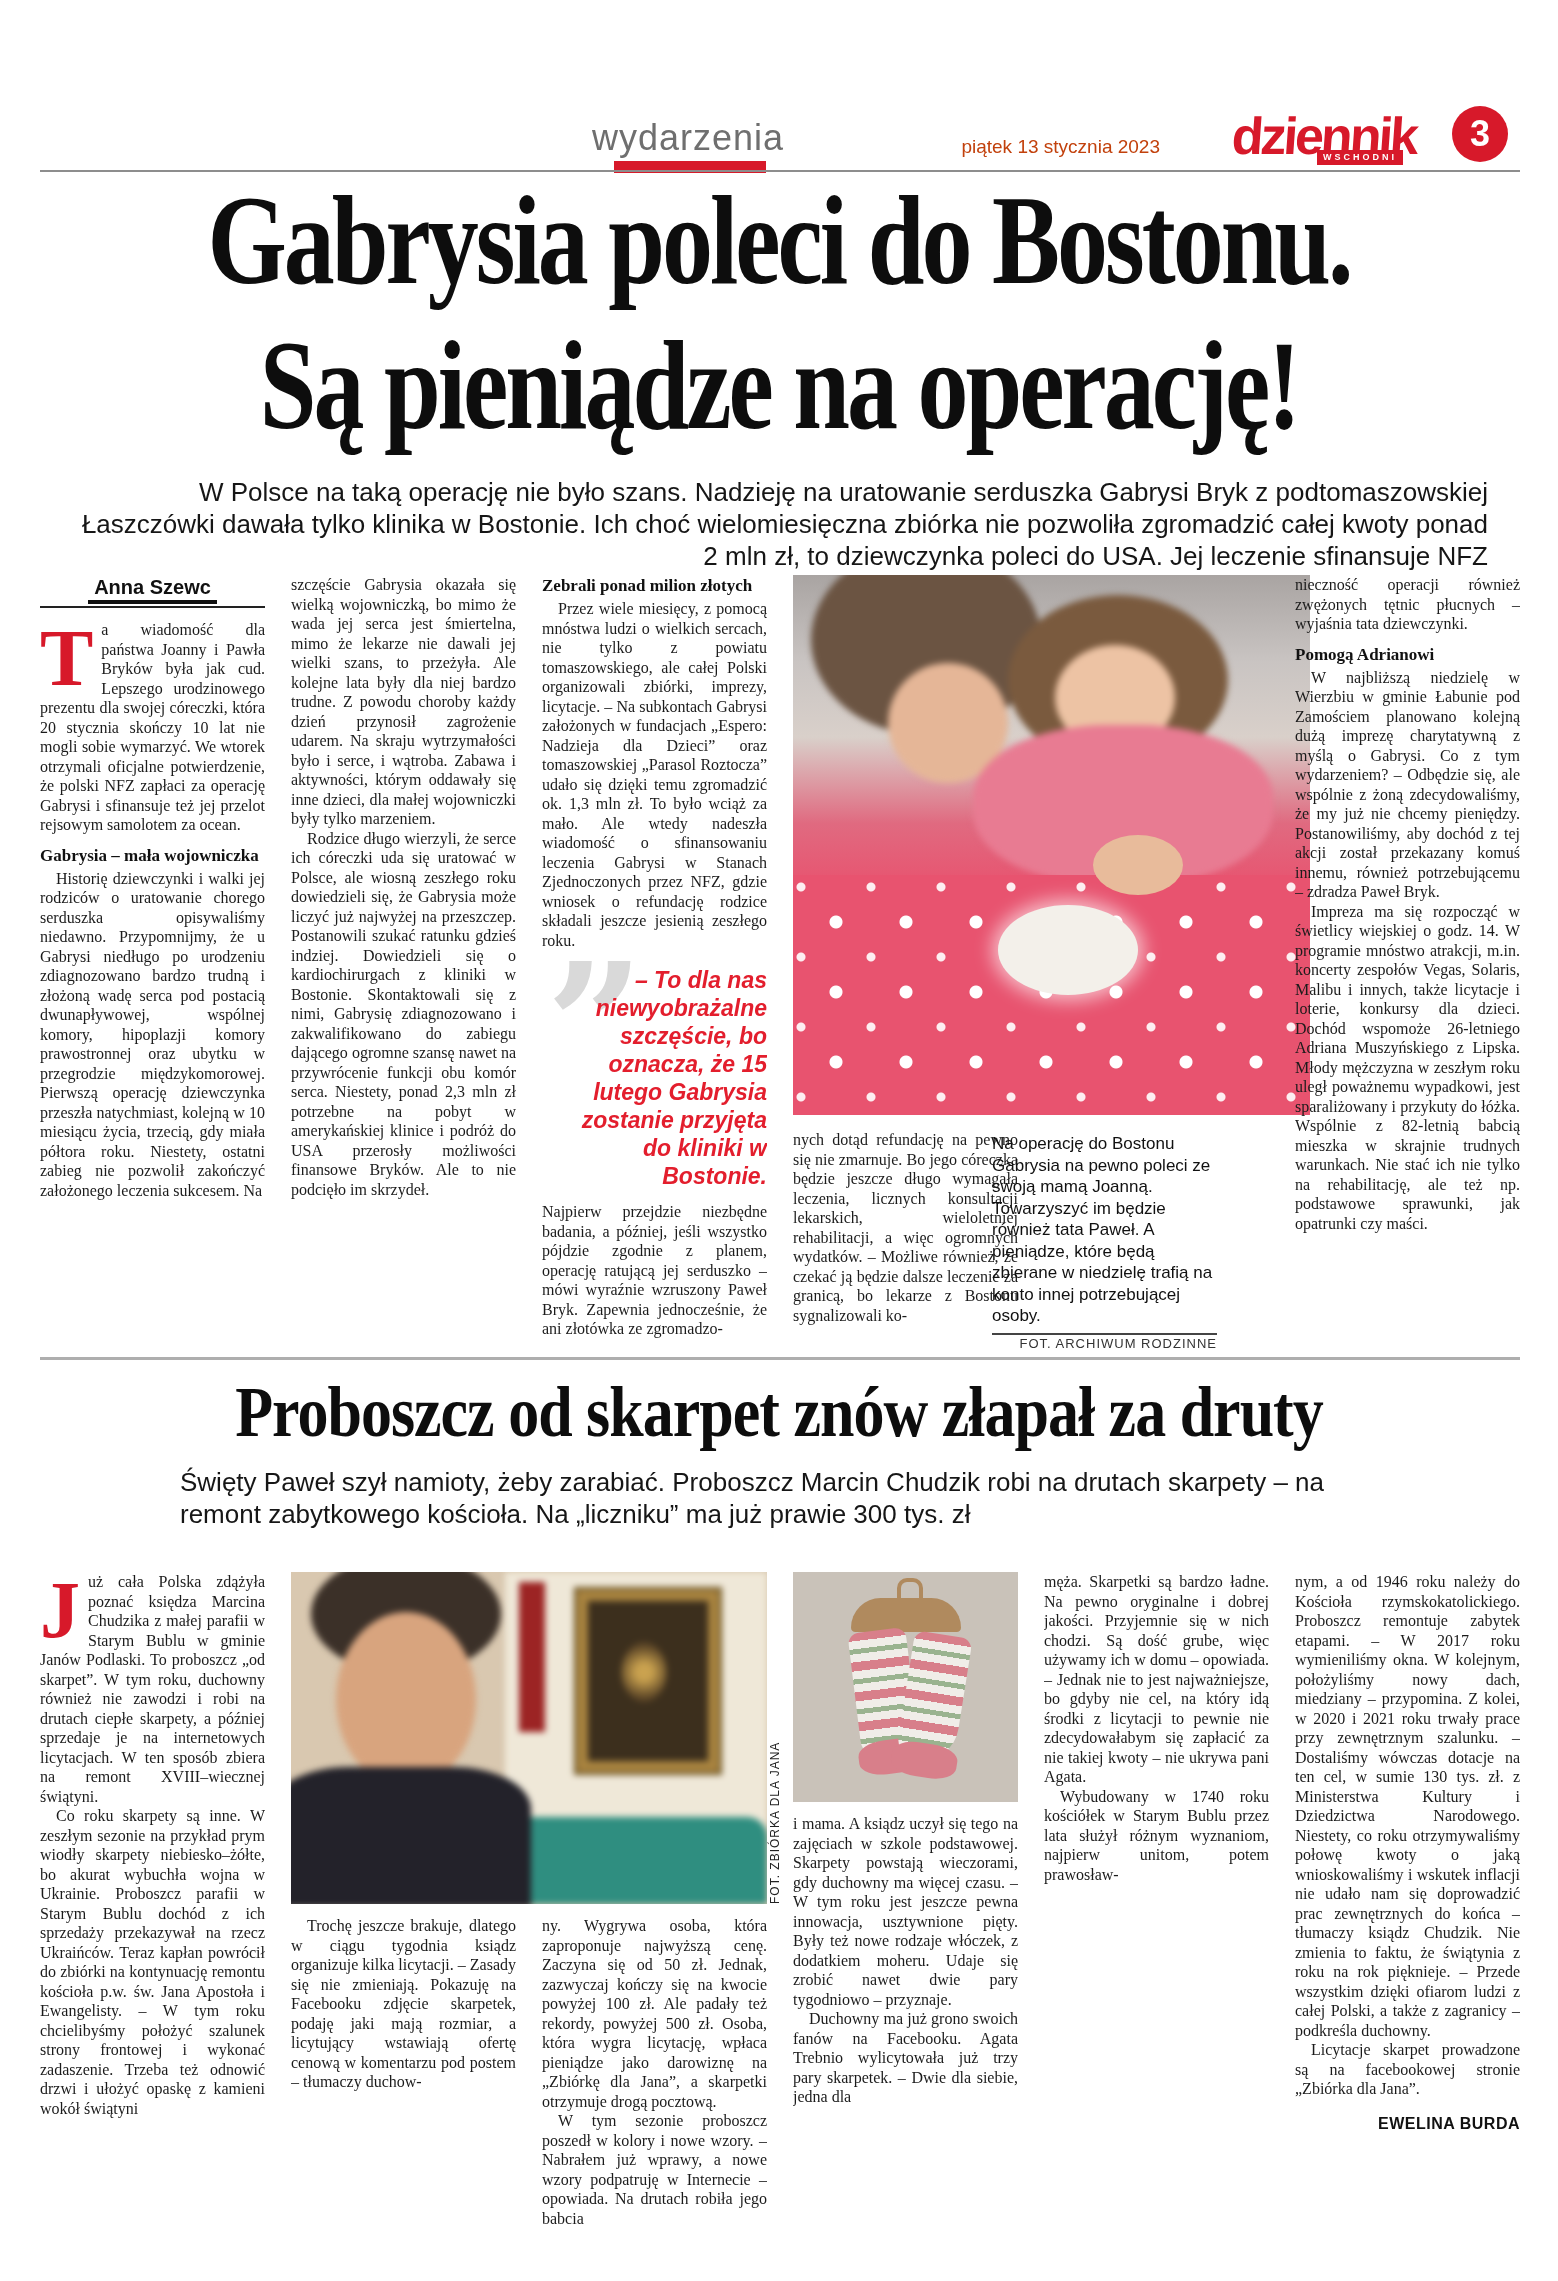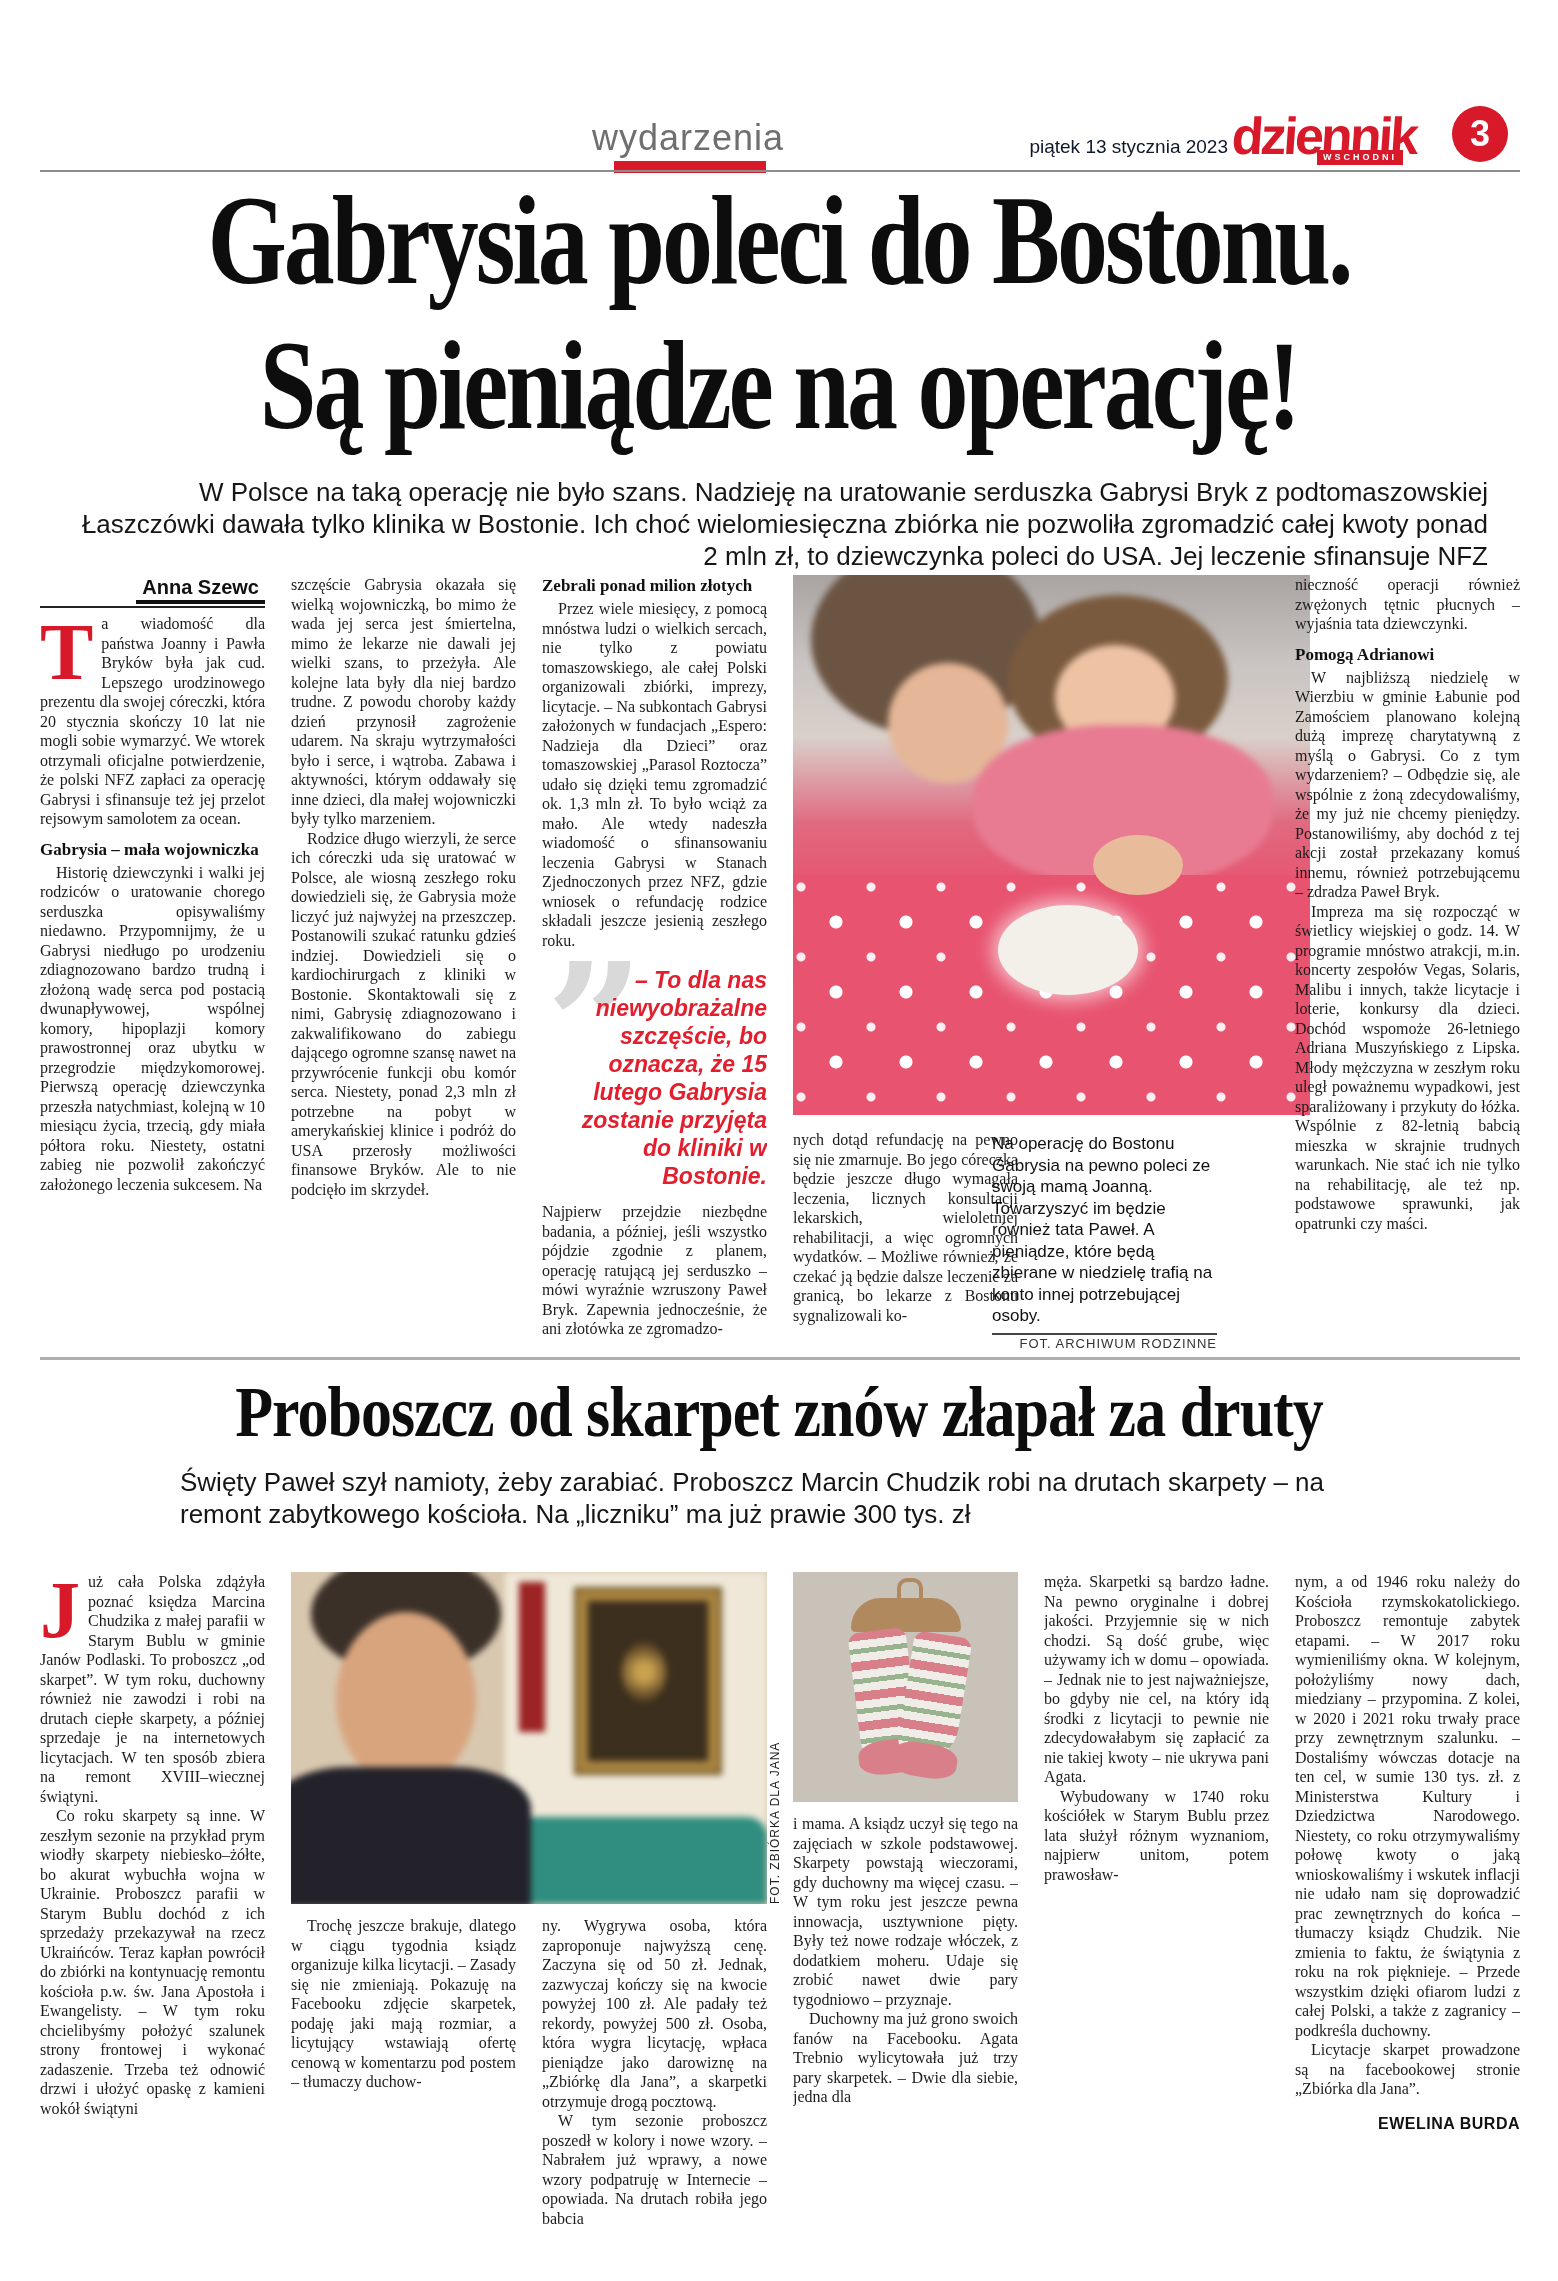--- a/index.html
+++ b/index.html
@@ -3,22 +3,22 @@
 <meta charset="utf-8">
 <style>
   html,body{margin:0;padding:0;background:#fff;}
   .page{position:relative;width:1558px;height:2281px;background:#fff;overflow:hidden;
         font-family:"Liberation Serif",serif;color:#1b1b1b;}
   
   .section-label{position:absolute;left:592px;top:118px;font:400 36px/40px "Liberation Sans",sans-serif;
         color:#6f6f6f;letter-spacing:1px;}
   .section-bar{position:absolute;left:614px;top:161px;width:152px;height:12px;background:#d7192a;}
   .header-rule{position:absolute;left:40px;top:170px;width:1480px;height:2px;background:#8d8d8d;}
-  .date{position:absolute;left:1028px;top:136px;width:200px;text-align:right;
-        font:400 19px/22px "Liberation Sans",sans-serif;color:#0f172a;}
+  .date{position:absolute;left:960px;top:136px;width:200px;text-align:right;
+        font:400 19px/22px "Liberation Sans",sans-serif;color:#c2410c;}
   .logo{position:absolute;left:1232px;top:110px;font:700 52px/52px "Liberation Sans",sans-serif;
         color:#d7192a;letter-spacing:-3px;transform:skewX(-4deg);}
   .logo-sub{position:absolute;left:1317px;top:150px;background:#d7192a;color:#fff;
         font:700 9px/11px "Liberation Sans",sans-serif;letter-spacing:3px;padding:2px 6px;}
   .page-circle{position:absolute;left:1452px;top:106px;width:56px;height:56px;border-radius:50%;
         background:#d7192a;color:#fff;font:700 36px/56px "Liberation Sans",sans-serif;text-align:center;}
   
   .headline1{position:absolute;left:0;top:168px;width:1558px;text-align:center;
         font:700 102px/116px "Liberation Serif",serif;color:#0d0d0d;letter-spacing:-3px;
         transform:scaleY(1.25);transform-origin:top center;}
@@ -35,21 +35,21 @@
        color:#1b1b1b;text-align:justify;overflow:hidden;}
   .x1{left:40px}.x2{left:291px}.x3{left:542px}.x4{left:793px}.x5{left:1044px}.x6{left:1295px}
   .tA{top:575px;height:778px}
   .tA4{top:1130px;height:223px}
   .tB{top:1572px;height:705px}
   .tB23{top:1916px;height:360px}
   .tB4{top:1814px;height:462px}
   .para{margin:0;}
   .ind{text-indent:16px;}
   .subhead{margin:10px 0 3px;font:700 17px/21px "Liberation Serif",serif;color:#111;text-align:left;}
-  .author-block{border-bottom:2px solid #222;text-align:right;padding-bottom:2px;margin-bottom:6px;}
+  .author-block{border-bottom:2px solid #222;text-align:center;padding-bottom:2px;margin-bottom:12px;}
   .author-name{display:inline-block;font:700 20px/24px "Liberation Sans",sans-serif;
         color:#111;border-bottom:4px solid #111;padding:0 6px 1px;}
   .dropcap{float:left;font:700 80px/64px "Liberation Serif",serif;color:#d7192a;
         margin:6px 8px 0 0;}
   .pullquote{position:relative;margin:16px 0 12px 16px;font:italic 700 23px/28px "Liberation Sans",sans-serif;
         color:#e31e2d;text-align:right;z-index:1;}
   .pullquote::before{content:"\201D";position:absolute;left:-12px;top:-26px;z-index:-1;
         font:700 170px/170px "DejaVu Serif",serif;color:#d9d9d9;}
   .pq2{font-size:22px;line-height:27px;}
   

